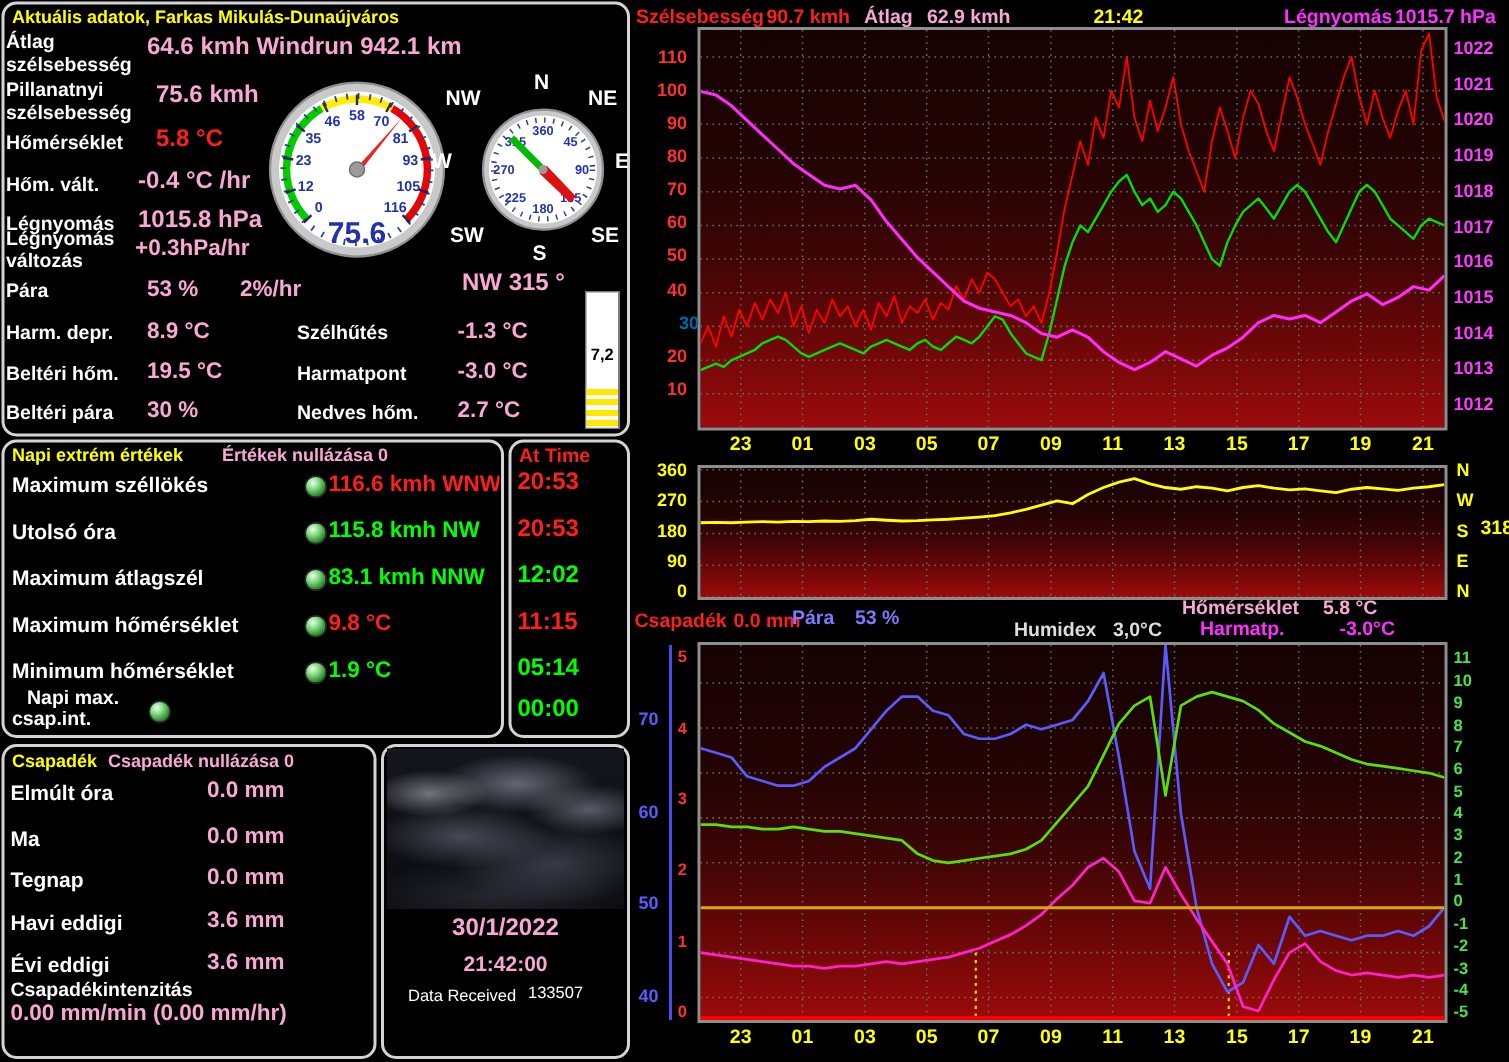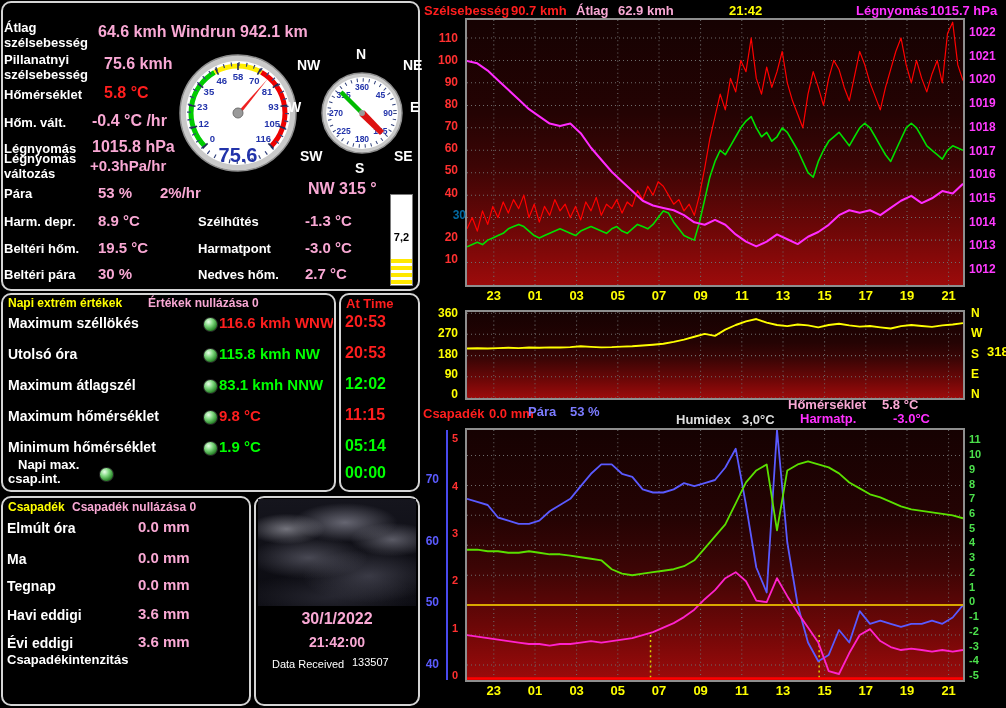--- a/index.html
+++ b/index.html
@@ -37,20 +37,21 @@
 <body>
 
 <div class="screen">
 
   <div class="panel" style="left:1px;top:1px;width:419px;height:290px;"></div>
   <div class="panel" style="left:1px;top:293px;width:335px;height:199px;"></div>
   <div class="panel" style="left:339px;top:293px;width:81px;height:199px;"></div>
   <div class="panel" style="left:1px;top:496px;width:250px;height:210px;"></div>
   <div class="panel" style="left:254px;top:496px;width:166px;height:210px;"></div>
 
+  <span class="txt t-yellow fs12" style="left:8px;top:4px;">Aktuális adatok, Farkas Mikulás-Dunaújváros</span>
 
   <span class="txt t-white fs13 wrap" style="left:4px;top:20px;width:94px;">Átlag szélsebesség</span>
   <span class="txt t-green fs16" style="left:98px;top:23px;">64.6 kmh Windrun 942.1 km</span>
 
   <span class="txt t-white fs13 wrap" style="left:4px;top:52px;width:94px;">Pillanatnyi szélsebesség</span>
   <span class="txt t-green fs16" style="left:104px;top:55px;">75.6 kmh</span>
 
   <span class="txt t-white fs13" style="left:4px;top:87px;">Hőmérséklet</span>
   <span class="txt t-red fs16" style="left:104px;top:84px;">5.8 °C</span>
 
@@ -132,21 +133,21 @@
       <text x="42" y="71">180</text>
       <text x="23.6" y="63.4">225</text>
       <text x="16" y="45">270</text>
       <text x="23.6" y="26.6">315</text>
     </g>
     <line x1="21" y1="21" x2="42" y2="42" stroke="#00bb00" stroke-width="4.5"></line>
     <polygon points="39.5,44.5 44.5,39.5 64,60 60,64" fill="#dd1111"></polygon>
     <circle cx="42" cy="42" r="3" fill="#9a9a9a"></circle>
   </svg>
   <span class="txt t-white fs14" style="left:356px;top:46px;">N</span>
-  <span class="txt t-white fs14" style="left:403px;top:57px;">NE</span>
+  <span class="txt t-white fs14" style="left:392px;top:57px;">NE</span>
   <span class="txt t-white fs14" style="left:410px;top:99px;">E</span>
   <span class="txt t-white fs14" style="left:394px;top:148px;">SE</span>
   <span class="txt t-white fs14" style="left:355px;top:160px;">S</span>
   <span class="txt t-white fs14" style="left:300px;top:148px;">SW</span>
   <span class="txt t-white fs14" style="left:288px;top:99px;">W</span>
   <span class="txt t-white fs14" style="left:297px;top:57px;">NW</span>
   <span class="txt t-green fs16" style="left:308px;top:180px;">NW  315 °</span>
 
   <div class="bargauge" style="left:390px;top:194px;width:23px;height:92px;">
     <span class="bar-label" style="top:36px;">7,2</span>
@@ -194,20 +195,21 @@
   <span class="txt t-green fs15" style="left:138px;top:518px;">0.0 mm</span>
   <span class="txt t-white fs14" style="left:7px;top:551px;">Ma</span>
   <span class="txt t-green fs15" style="left:138px;top:549px;">0.0 mm</span>
   <span class="txt t-white fs14" style="left:7px;top:578px;">Tegnap</span>
   <span class="txt t-green fs15" style="left:138px;top:576px;">0.0 mm</span>
   <span class="txt t-white fs14" style="left:7px;top:607px;">Havi eddigi</span>
   <span class="txt t-green fs15" style="left:138px;top:605px;">3.6 mm</span>
   <span class="txt t-white fs14" style="left:7px;top:635px;">Évi eddigi</span>
   <span class="txt t-green fs15" style="left:138px;top:633px;">3.6 mm</span>
   <span class="txt t-white fs13" style="left:7px;top:652px;">Csapadékintenzitás</span>
+  <span class="txt t-green fs15" style="left:7px;top:667px;">0.00 mm/min (0.00 mm/hr)</span>
 
 
   <div class="cloudimg" style="left:258px;top:499px;width:158px;height:107px;"></div>
   <span class="txt t-green fs16" style="left:258px;top:610px;width:158px;text-align:center;">30/1/2022</span>
   <span class="txt t-green fs14" style="left:258px;top:634px;width:158px;text-align:center;">21:42:00</span>
   <span class="txt t-white fs11" style="left:272px;top:658px;font-weight:normal;">Data Received</span>
   <span class="txt t-white fs11" style="left:352px;top:656px;font-weight:normal;">133507</span>
 
   <span class="txt t-red fs13" style="left:424px;top:3px;">Szélsebesség</span>
   <span class="txt t-red fs13" style="left:511px;top:3px;">90.7 kmh</span>

